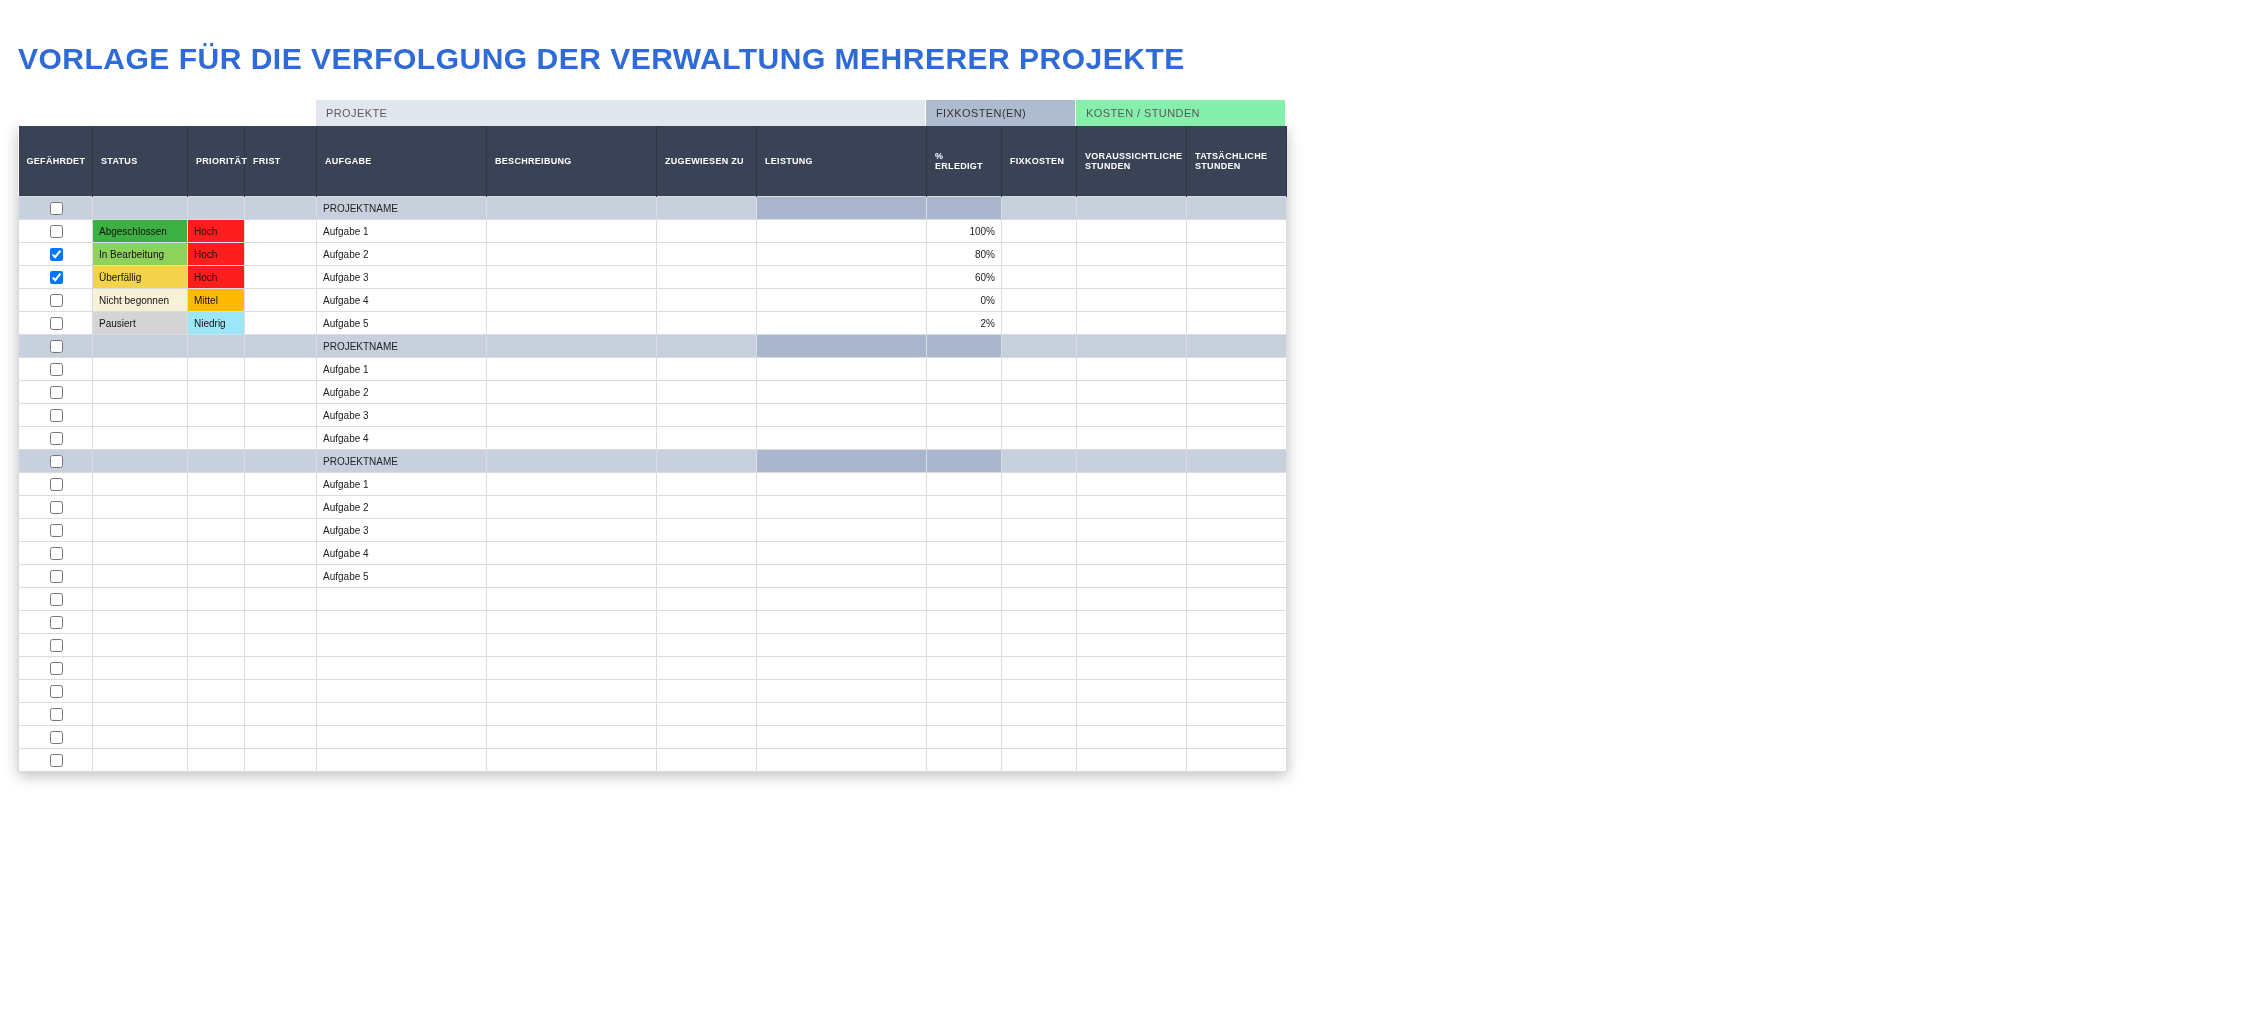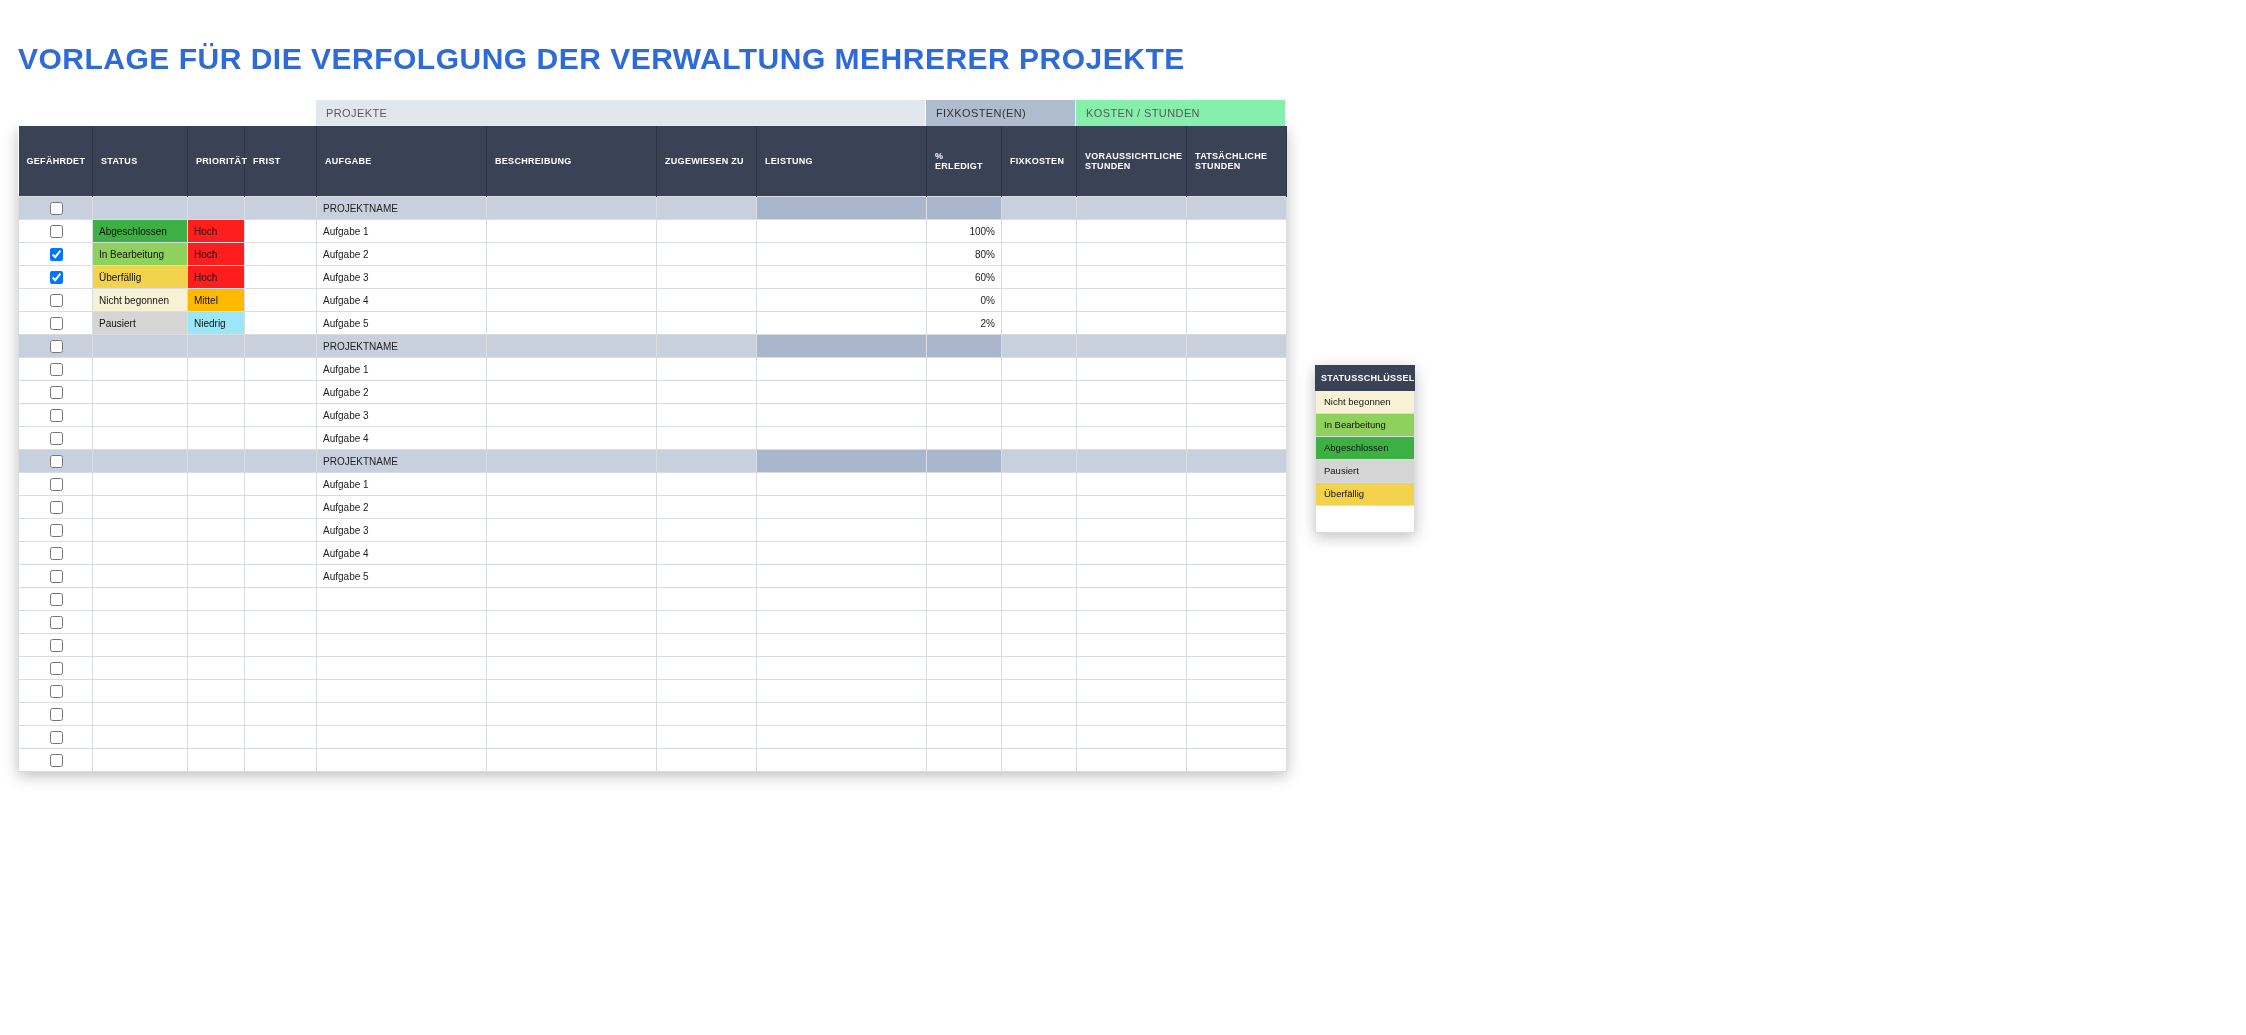--- a/index.html
+++ b/index.html
@@ -17,22 +17,23 @@
   }
   h1.title {
     font-size: 30px;
     font-weight: 700;
     letter-spacing: 0.5px;
     color: #2f6bd6;
     margin: 6px 0 18px 0;
   }
   .layout {
     display: flex;
-    align-items: center;
+    align-items: flex-start;
     gap: 28px;
+    flex-direction: column;
   }
   .main-col { flex: 0 0 auto; }
 
   
   .group-strip {
     display: grid;
     grid-template-columns: 74px 95px 57px 72px 170px 170px 100px 170px 75px 75px 110px 100px;
     margin-top: 6px;
   }
   .group-strip .gcell {
@@ -542,26 +543,15 @@
               <td class="grp-delivery"></td>
               <td class="grp-delivery col-done"></td>
               <td class="grp-costs"></td>
               <td class="grp-costs"></td>
               <td class="grp-costs"></td>
             </tr>
           </tbody>
       </table>
     </div>
 
-    <div class="keybox" style="margin-top:32px;">
-      <div class="kh">STATUSSCHLÜSSEL</div>
-      <div id="status-key-rows">
-          <div class="krow st-nichtbegonnen">Nicht begonnen</div>
-          <div class="krow st-inbearbeitung">In Bearbeitung</div>
-          <div class="krow st-abgeschlossen">Abgeschlossen</div>
-          <div class="krow st-pausiert">Pausiert</div>
-          <div class="krow st-ueberfaellig">Überfällig</div>
-        </div>
-      <div class="krow blankrow"></div>
-    </div>
 
   </div>
 </div>
 
 </body></html>

